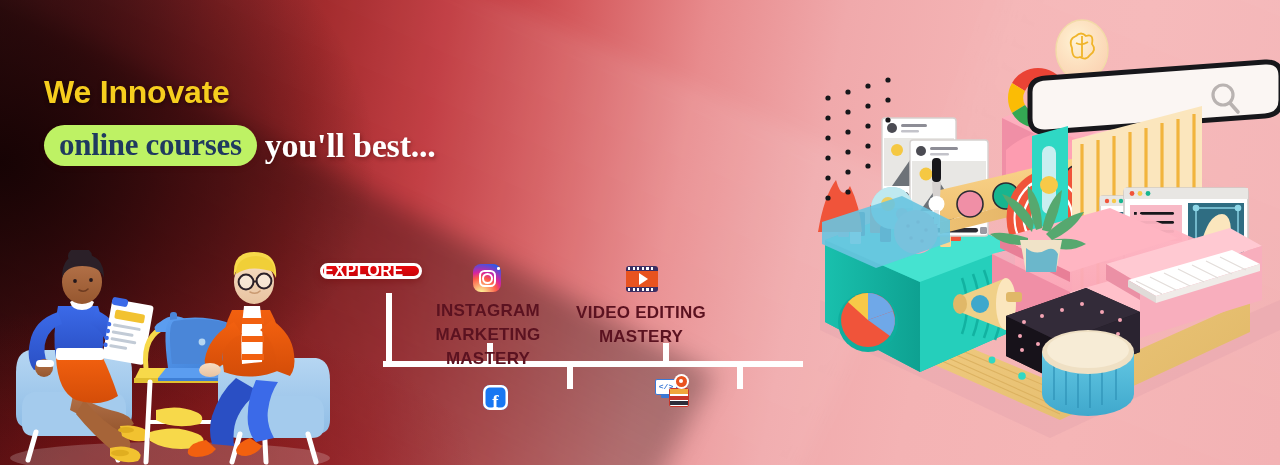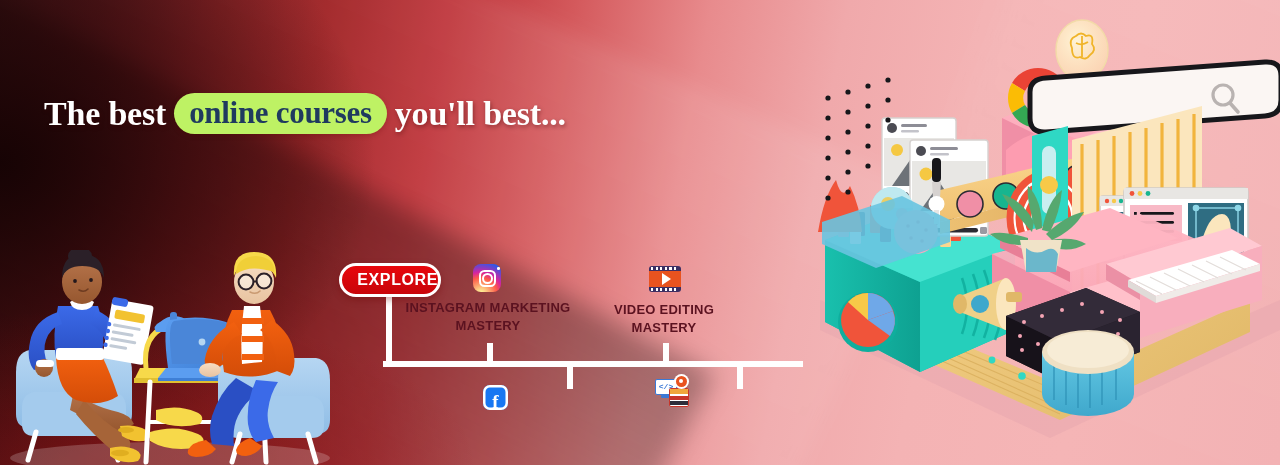--- a/index.html
+++ b/index.html
@@ -121,27 +121,27 @@
     font-size:31px;
     letter-spacing:-0.3px;
     text-shadow:none;
     box-shadow: 0 2px 5px rgba(80,0,0,.22);
     line-height:1.08;
   }
 
   
   .explore-btn {
     position:absolute;
-    left:339px; top:263px;
+    left:320px; top:263px;
     z-index:30;
-    width:102px; height:34px;
+    width:102px; height:16px;
     border-radius:20px;
     background: linear-gradient(180deg,#e8070c 0%, #c8050a 100%);
     border:3px solid #ffffff;
-    display:flex; align-items:center; justify-content:flex-end;
+    display:flex; align-items:center; justify-content:flex-start;
     box-shadow: 0 3px 7px rgba(110,0,0,.35);
     cursor:pointer;
   }
   .explore-btn span {
     color:#ffffff;
     font-size:16px;
     font-weight:800;
     letter-spacing:0.6px;
   }
 
@@ -154,36 +154,36 @@
     z-index:25;
     text-align:center;
     width:190px;
   }
   .course .c-icon {
     width:30px; height:30px;
     margin:0 auto 5px auto;
     position:relative;
   }
   .course .c-label {
-    font-size:13px;
+    font-size:17px;
     font-weight:800;
     letter-spacing:0.25px;
     line-height:1.42;
     color:#5b1220;
     text-transform:uppercase;
   }
 
   
   .course.row { display:flex; align-items:center; gap:9px; width:auto; text-align:left; }
   .course.row .c-icon { margin:0; }
   .course.row .c-label { text-align:center; }
 
   
   #course-instagram { left:393px; top:264px; }
-  #course-video     { left:570px; top:266px; width:188px; }
+  #course-video     { left:547px; top:266px; width:188px; }
   #course-facebook  { left:483px; top:385px; }
   #course-website   { left:655px; top:377px; }
 
   
   .ig {
     width:28px; height:28px; border-radius:8px;
     background: radial-gradient(circle at 28% 107%, #fdf497 0%, #fdf497 5%, #fd5949 45%, #d6249f 60%, #285AEB 90%);
     display:flex; align-items:center; justify-content:center;
   }
   .ig .ig-sq {
@@ -843,22 +843,22 @@
 
       <path d="M490,346 L490,364"></path>
       <path d="M666,346 L666,364"></path>
 
       <path d="M570,364 L570,386"></path>
       <path d="M740,364 L740,386"></path>
     </g>
   </svg>
 
   <div class="copy">
+    <div class="eyebrow">We Innovate</div>
     <div class="subline">
-      <span>The best</span>
       <span class="pill">online courses</span>
       <span>you'll best...</span>
     </div>
   </div>
 
   <div class="explore-btn">
     <span>EXPLORE</span>
   </div>
 
   <div class="course" id="course-instagram">

